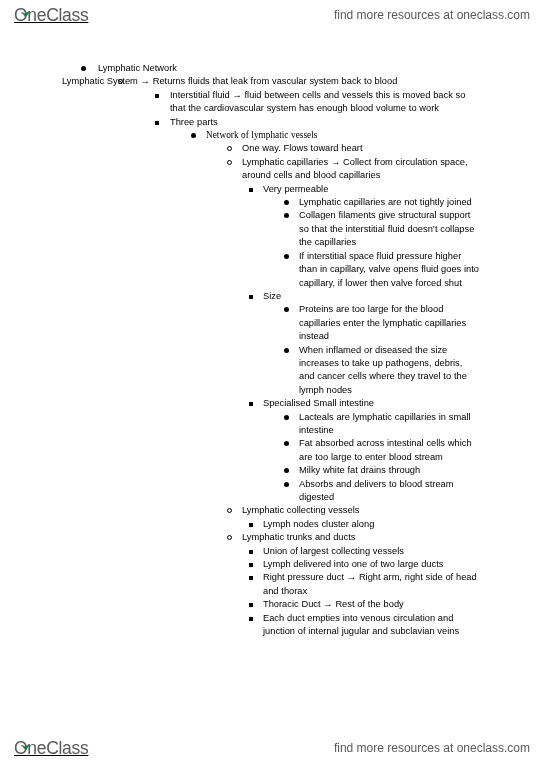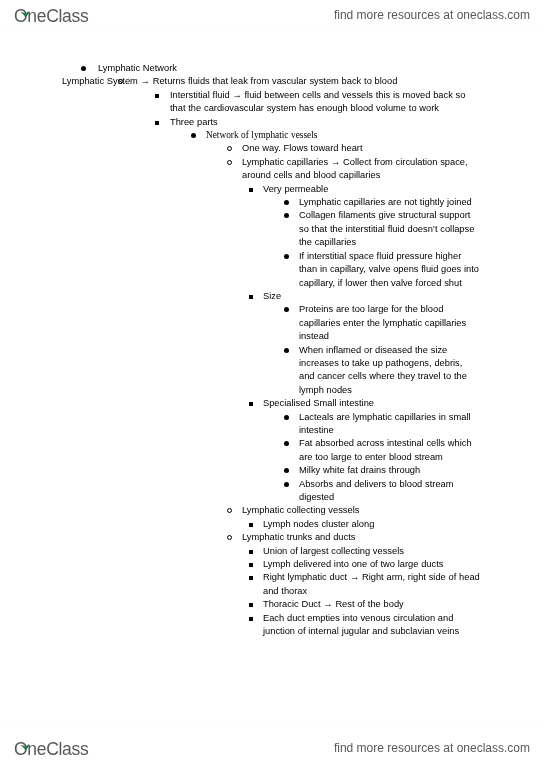--- a/index.html
+++ b/index.html
@@ -25,23 +25,24 @@
     width: 544px;
     height: 33px;
     box-sizing: border-box;
     padding: 5px 14px 0 14px;
     display: flex;
     align-items: flex-start;
     justify-content: space-between;
   }
   .brand {
     display: flex;
-    align-items: center;
+    align-items: flex-start;
     position: relative;
     height: 22px;
+    text-decoration: underline;
   }
   .brand-text {
     font-family: "Liberation Sans", sans-serif;
     font-size: 17.5px;
     letter-spacing: -0.3px;
     color: #58595b;
     line-height: 20px;
     font-weight: 400;
   }
   .brand-leaf {
@@ -247,21 +248,21 @@
     <div class="oline lvl6">
       <span class="bmark b-square"></span>
       <span class="txt">Union of largest collecting vessels</span>
     </div>
     <div class="oline lvl6">
       <span class="bmark b-square"></span>
       <span class="txt">Lymph delivered into one of two large ducts</span>
     </div>
     <div class="oline lvl6">
       <span class="bmark b-square"></span>
-      <span class="txt">Right lymphatic duct → Right arm, right side of head and thorax</span>
+      <span class="txt">Right pressure duct → Right arm, right side of head and thorax</span>
     </div>
     <div class="oline lvl6">
       <span class="bmark b-square"></span>
       <span class="txt">Thoracic Duct → Rest of the body</span>
     </div>
     <div class="oline lvl6">
       <span class="bmark b-square"></span>
       <span class="txt">Each duct empties into venous circulation and junction of internal jugular and subclavian veins</span>
     </div>
   </div>

